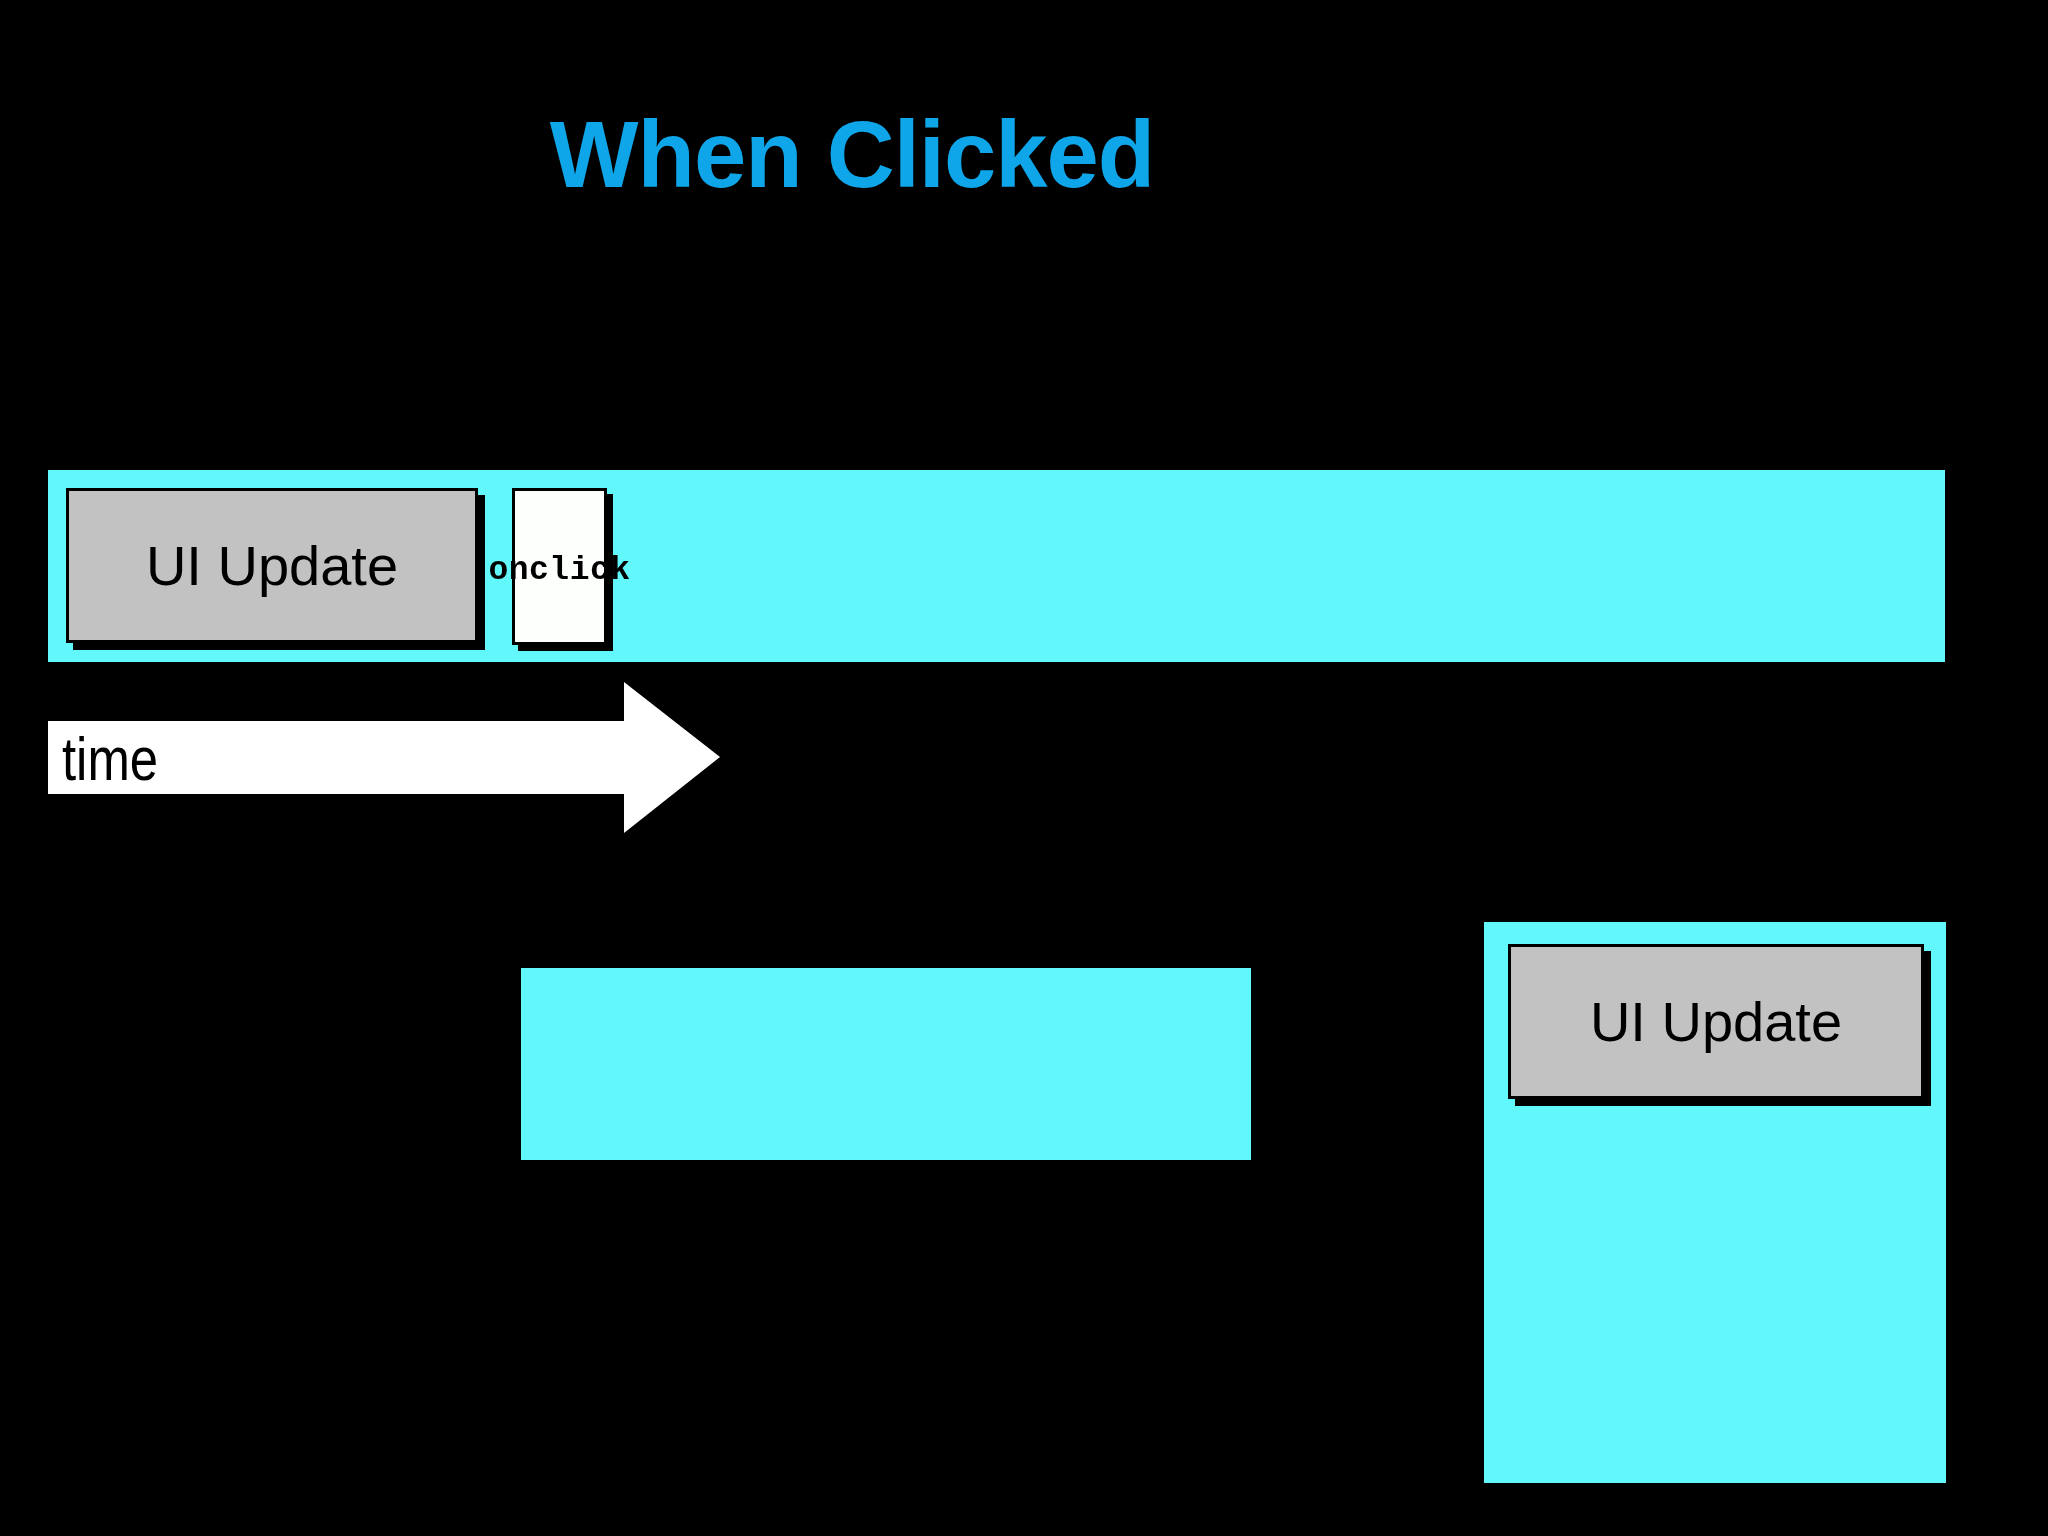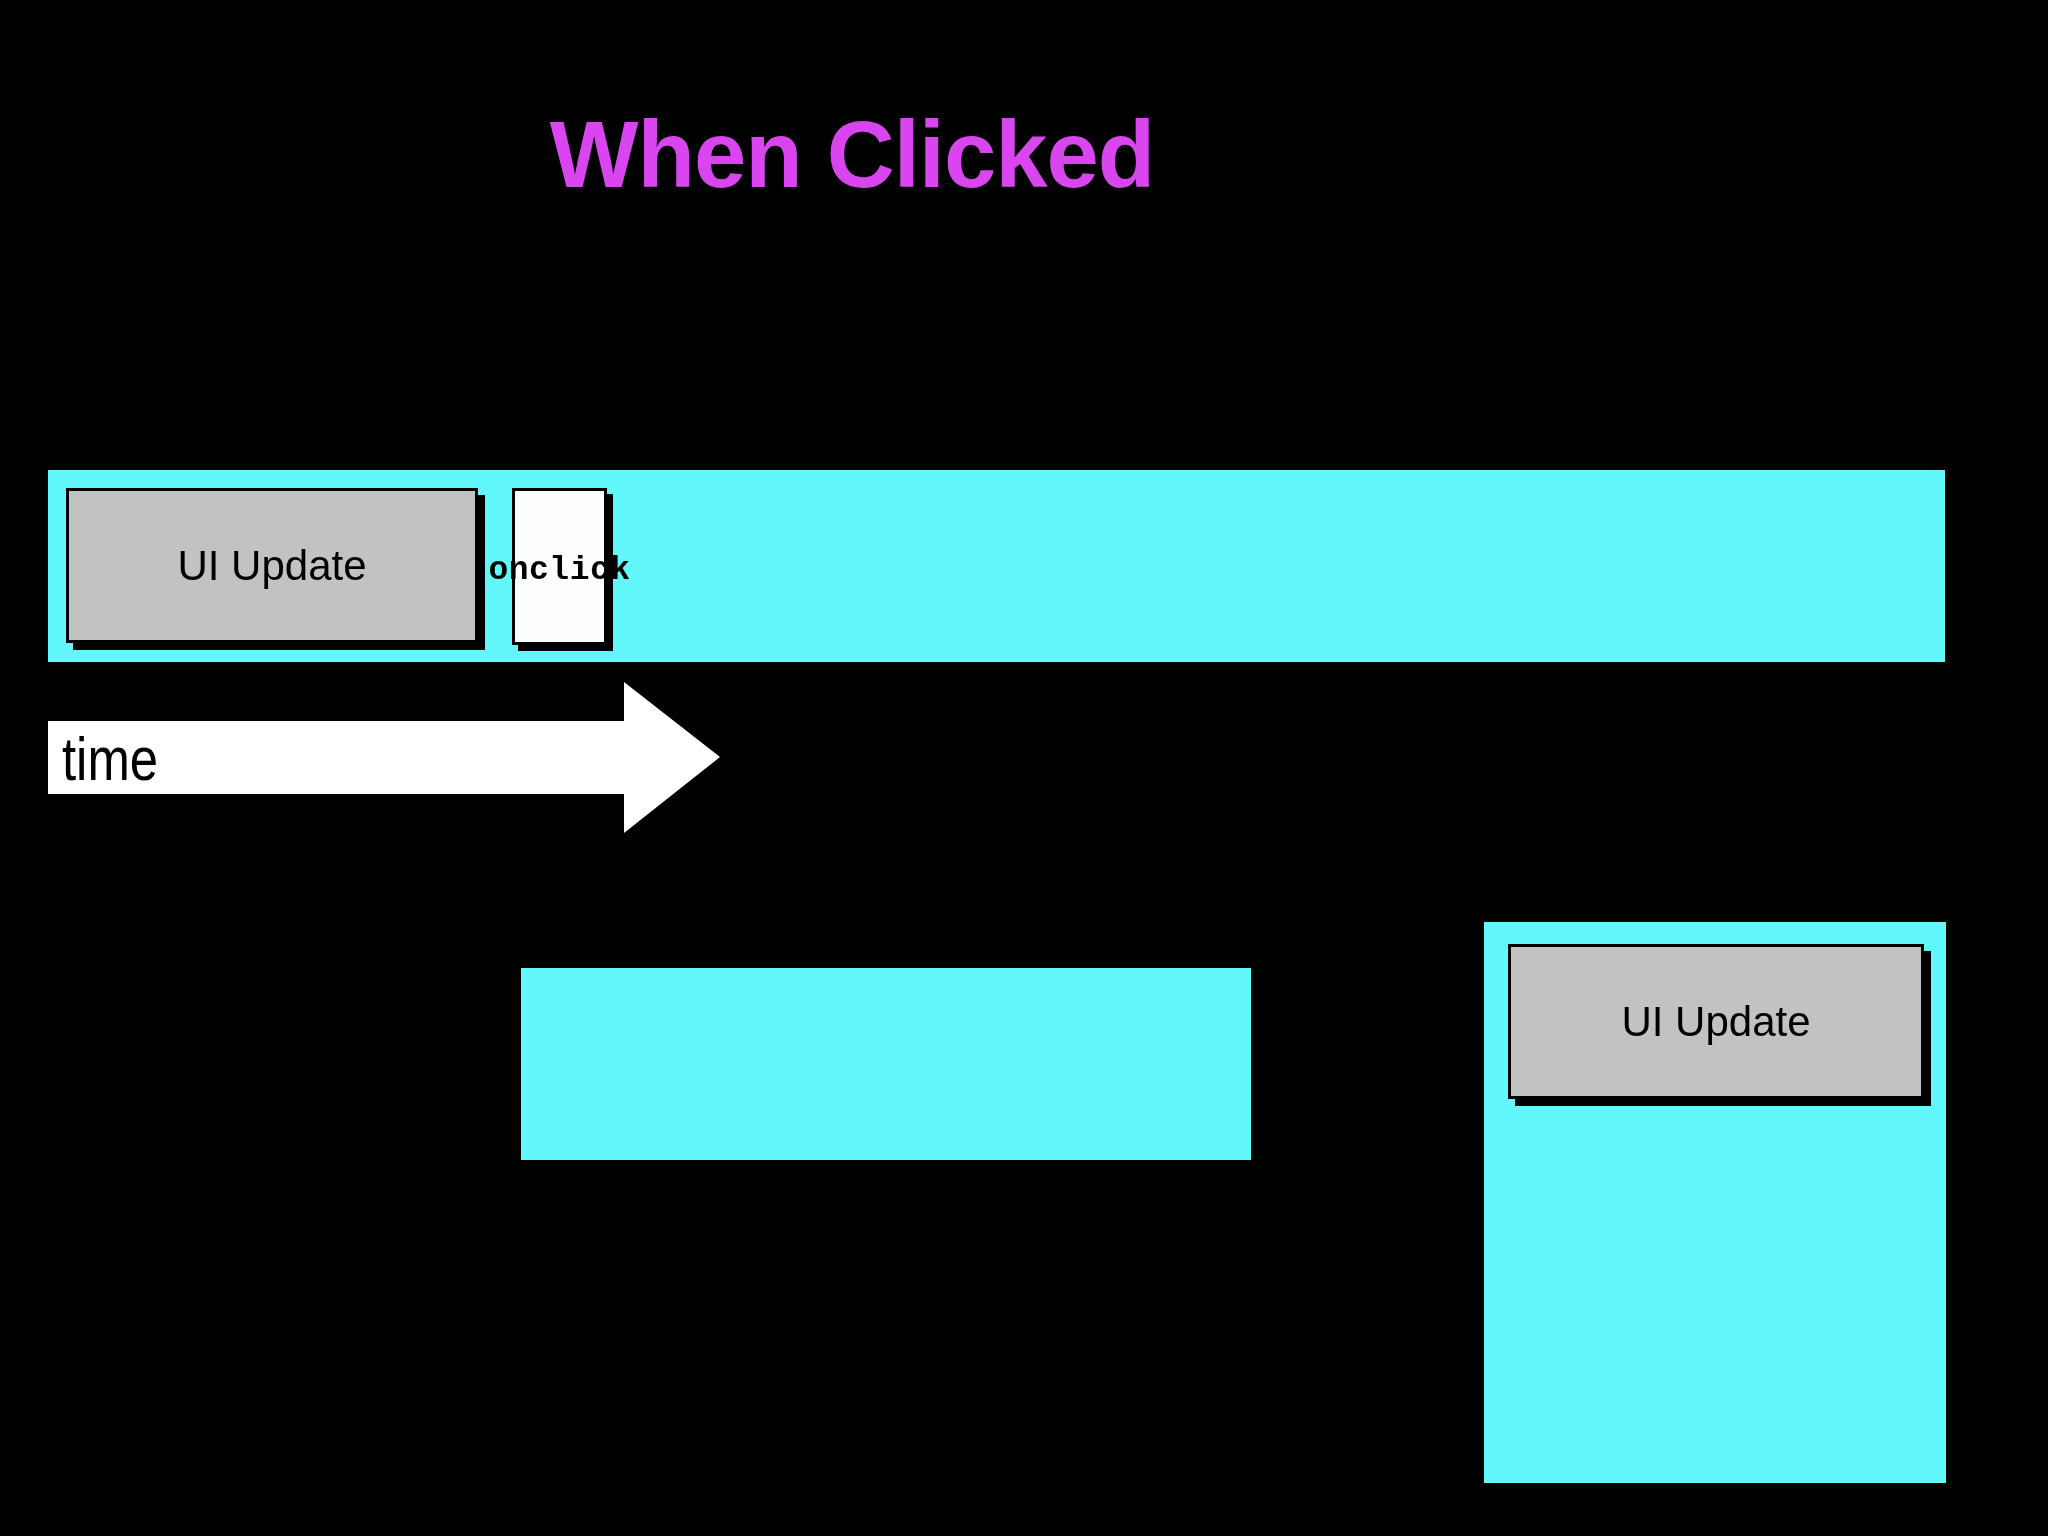--- a/index.html
+++ b/index.html
@@ -16,21 +16,21 @@
     font-family: "Liberation Sans", sans-serif;
   }
 
   
   .slide-title {
     position: absolute;
     left: 0;
     top: 106px;
     width: 1704px;
     text-align: center;
-    color: #d946ef;
+    color: #0ea5e9;
     font-family: "Liberation Sans", sans-serif;
     font-weight: bold;
     font-size: 94px;
     line-height: 1.05;
     letter-spacing: -1px;
     white-space: nowrap;
   }
 
   
   .cyan-block {
@@ -45,21 +45,21 @@
     box-shadow: 7px 7px 0 0 #000000;
     box-sizing: border-box;
     display: flex;
     align-items: center;
     justify-content: center;
   }
   .gray-box .box-label {
     color: #000000;
     font-family: "Liberation Sans", sans-serif;
     font-weight: normal;
-    font-size: 42px;
+    font-size: 56px;
     line-height: 1;
     white-space: nowrap;
   }
 
   .white-box {
     position: absolute;
     background: #fdfffd;
     border: 3px solid #000000;
     box-shadow: 6px 6px 0 0 #000000;
     box-sizing: border-box;

